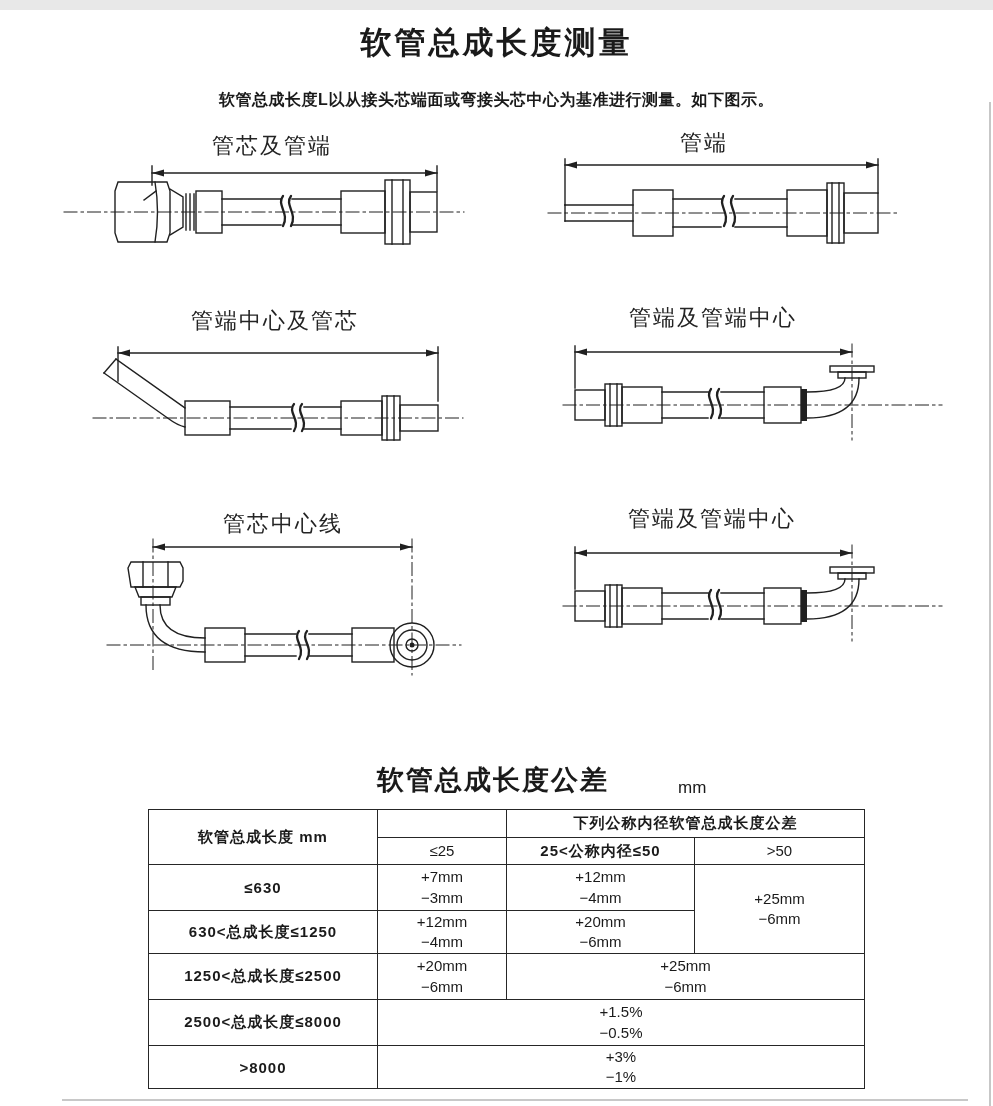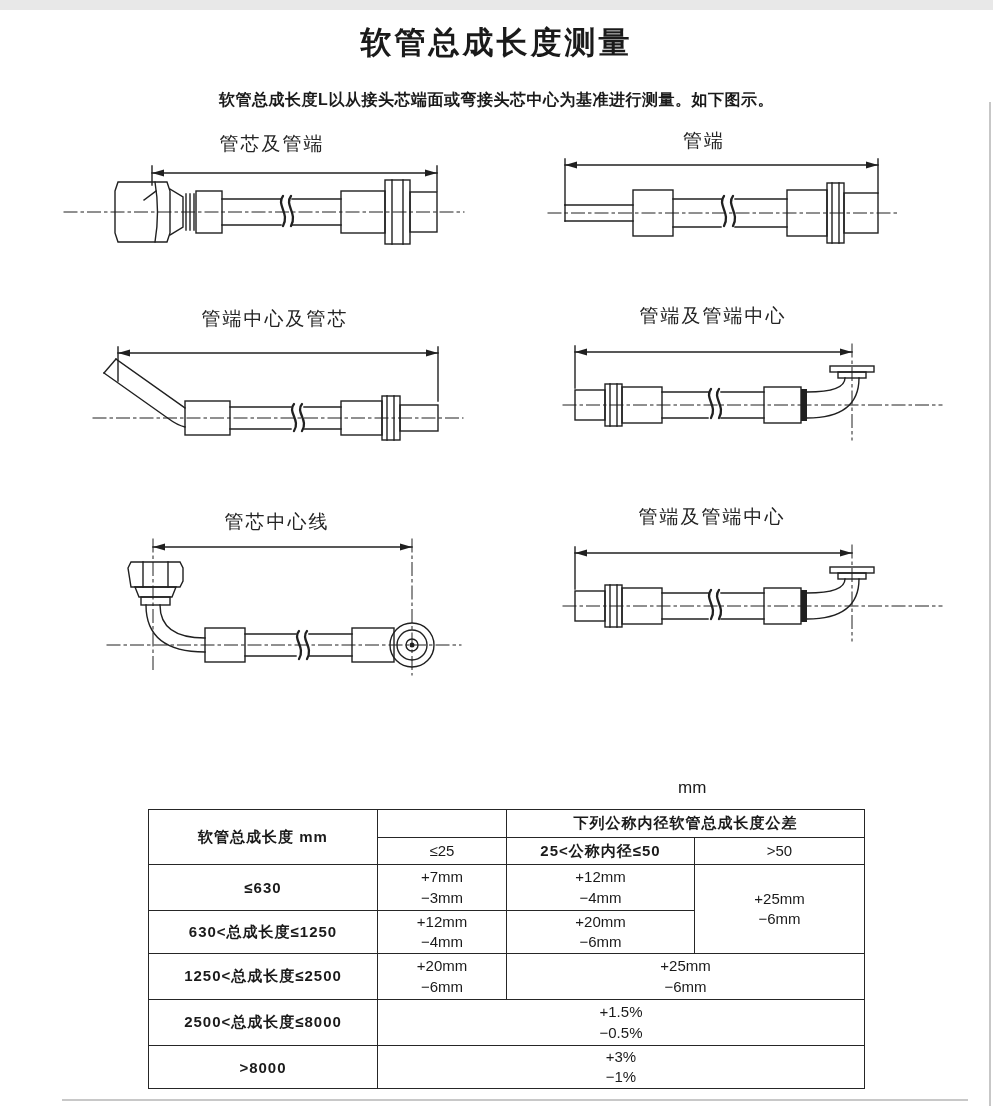--- a/index.html
+++ b/index.html
@@ -13,21 +13,21 @@
     width:100%;text-align:center;top:12px;left:0;
     font-size:31px;font-weight:800;letter-spacing:3px;
   }
   .doc-intro{
     width:100%;text-align:center;top:80px;left:0;
     font-size:16px;font-weight:600;letter-spacing:0.5px;
   }
   .fig-label{
     transform:translateX(-50%);
     font-family:"Liberation Serif","DejaVu Serif",serif;
-    font-size:19px;letter-spacing:2px;color:#242424;white-space:nowrap;
+    font-size:22px;letter-spacing:2px;color:#242424;white-space:nowrap;
   }
   
   svg.d line, svg.d path, svg.d rect, svg.d circle, svg.d polyline{
     stroke:#202020;stroke-width:1.4;fill:none;stroke-linecap:square;
   }
   svg.d .cl{stroke-dasharray:13 4 2.5 4;stroke-width:1;}
   svg.d .ar{fill:#202020;stroke:none;}
   svg.d .blk{fill:#202020;stroke:none;}
   svg.d .thick{stroke-width:2.3;stroke-linecap:round;}
   
@@ -53,21 +53,21 @@
 
 <div class="page">
 
   <div class="abs doc-title">软管总成长度测量</div>
   <div class="abs doc-intro">软管总成长度L以从接头芯端面或弯接头芯中心为基准进行测量。如下图示。</div>
 
   <div class="abs fig-label" style="left:272px;top:121px;">管芯及管端</div>
   <div class="abs fig-label" style="left:704px;top:118px;">管端</div>
   <div class="abs fig-label" style="left:275px;top:296px;">管端中心及管芯</div>
   <div class="abs fig-label" style="left:713px;top:293px;">管端及管端中心</div>
-  <div class="abs fig-label" style="left:277px;top:499px;">管芯中心线</div>
+  <div class="abs fig-label" style="left:283px;top:499px;">管芯中心线</div>
   <div class="abs fig-label" style="left:712px;top:494px;">管端及管端中心</div>
 
   <svg class="abs d" style="left:60px;top:148px;" width="410" height="124" viewBox="0 0 410 124">
     <g>
       <line class="cl" x1="4" y1="54" x2="404" y2="54"></line>
     </g>
     <g>
       <line x1="92" y1="15" x2="377" y2="15"></line>
       <polygon class="ar" points="92,15 104,11.6 104,18.4"></polygon>
       <polygon class="ar" points="377,15 365,11.6 365,18.4"></polygon>
@@ -272,20 +272,21 @@
       <rect class="blk" x="241" y="49" width="6" height="32"></rect>
     </g>
     <g>
       <path d="M247 52 Q285 52 285 38"></path>
       <path d="M247 78 Q299 78 299 38"></path>
       <rect x="270" y="26" width="44" height="6"></rect>
       <rect x="278" y="32" width="28" height="6"></rect>
     </g>
   </svg>
 
+  <div class="abs tol-title" style="left:493px;top:752px;">软管总成长度公差</div>
   <div class="abs tol-unit" style="left:678px;top:768px;">mm</div>
 
   <table class="tol abs" style="left:148px;top:799px;">
     <colgroup>
       <col style="width:229px">
         <col style="width:129px">
         <col style="width:188px">
         <col style="width:170px">
     </colgroup>
     <tbody>

